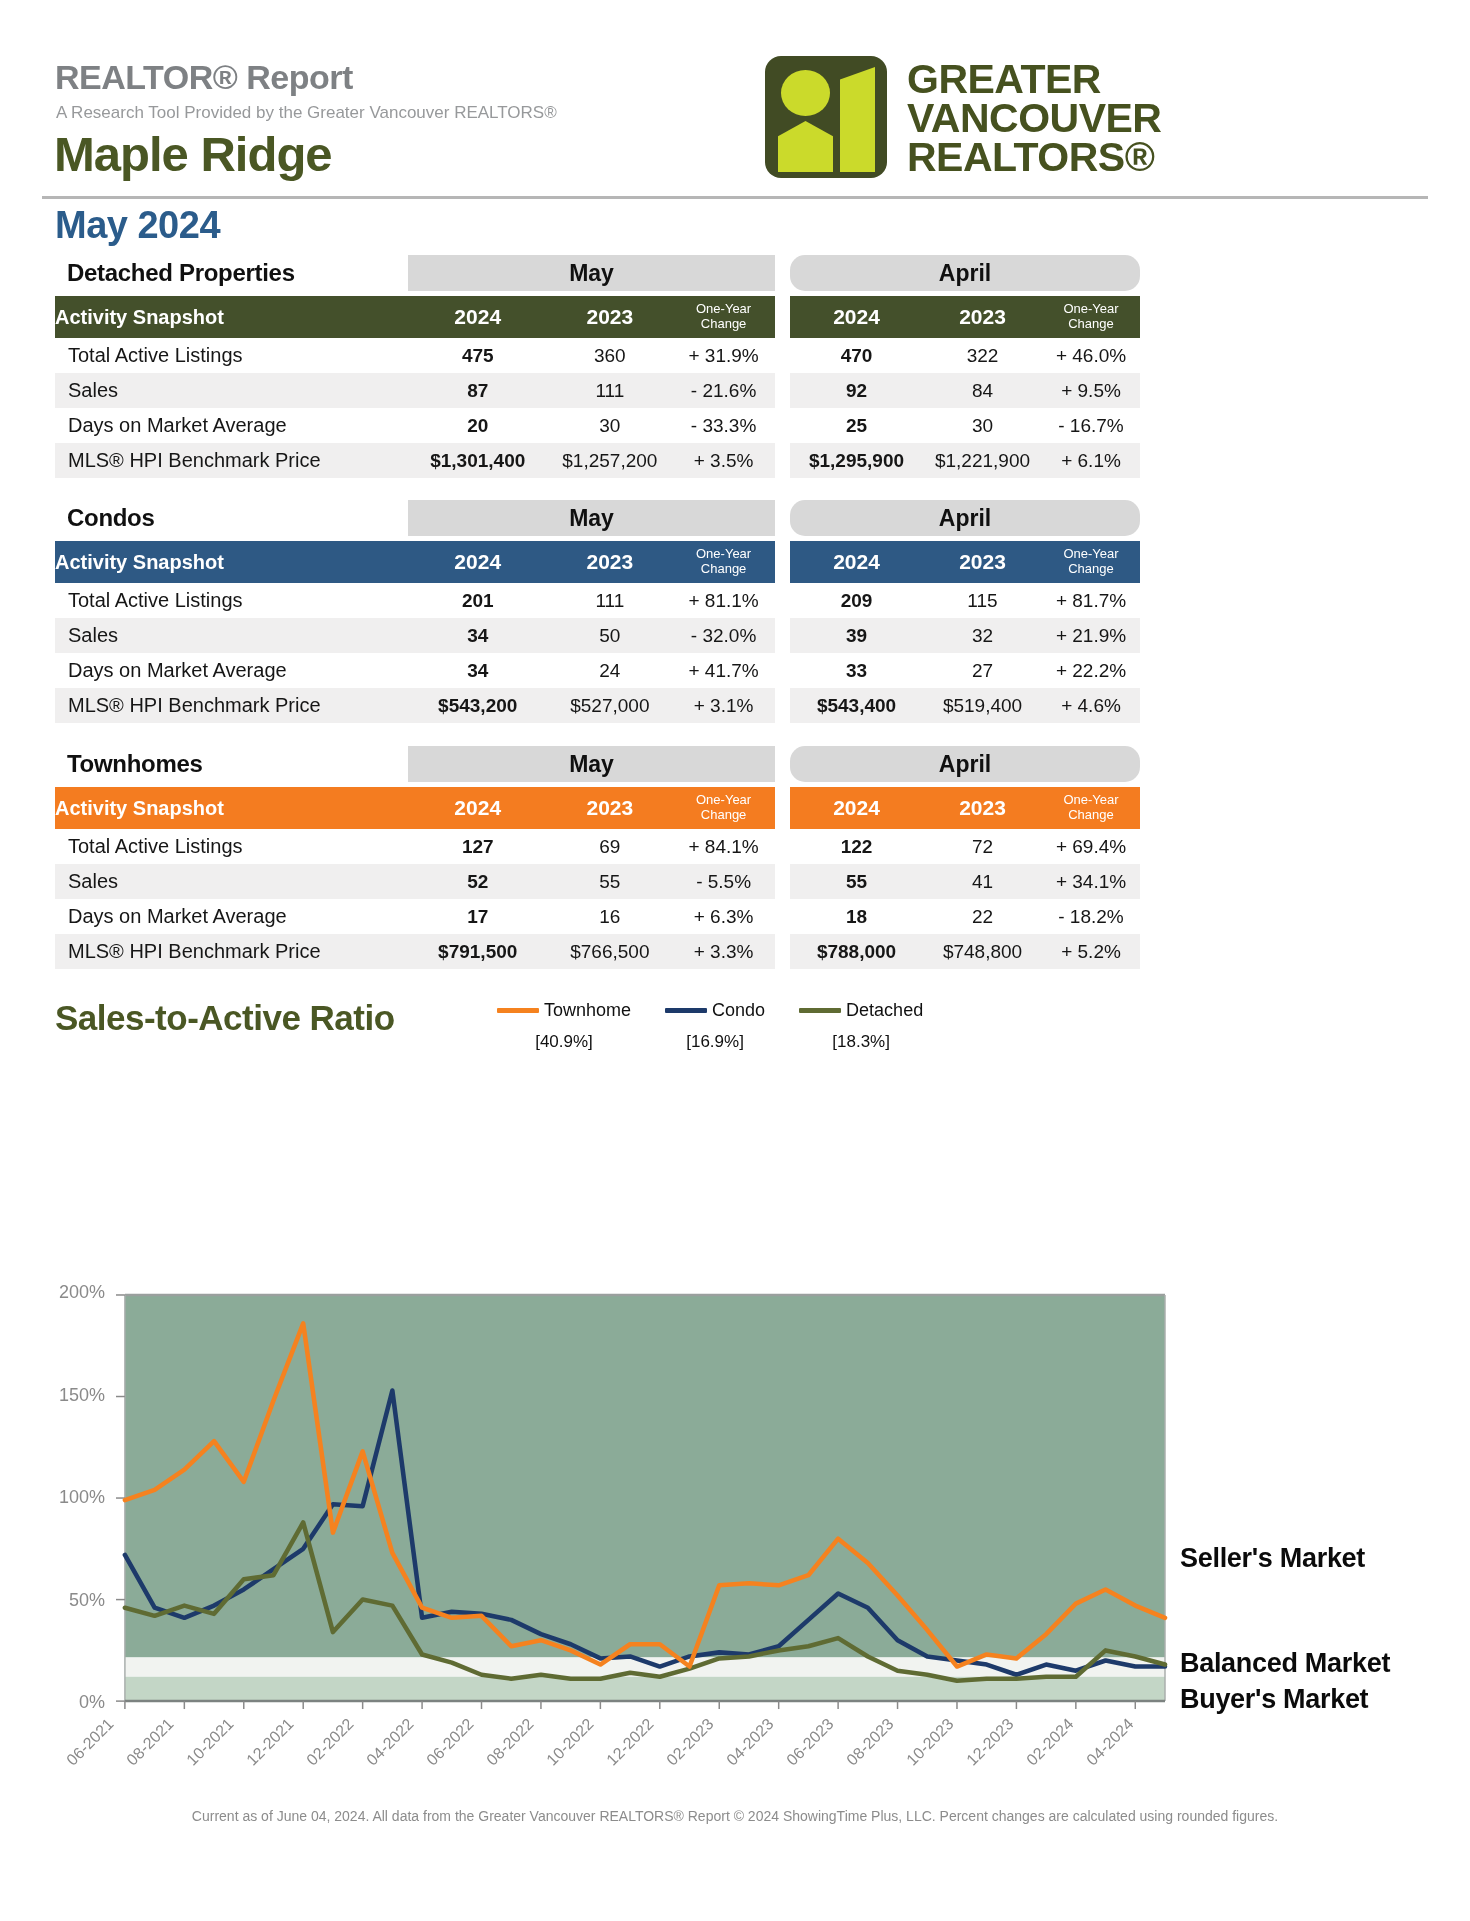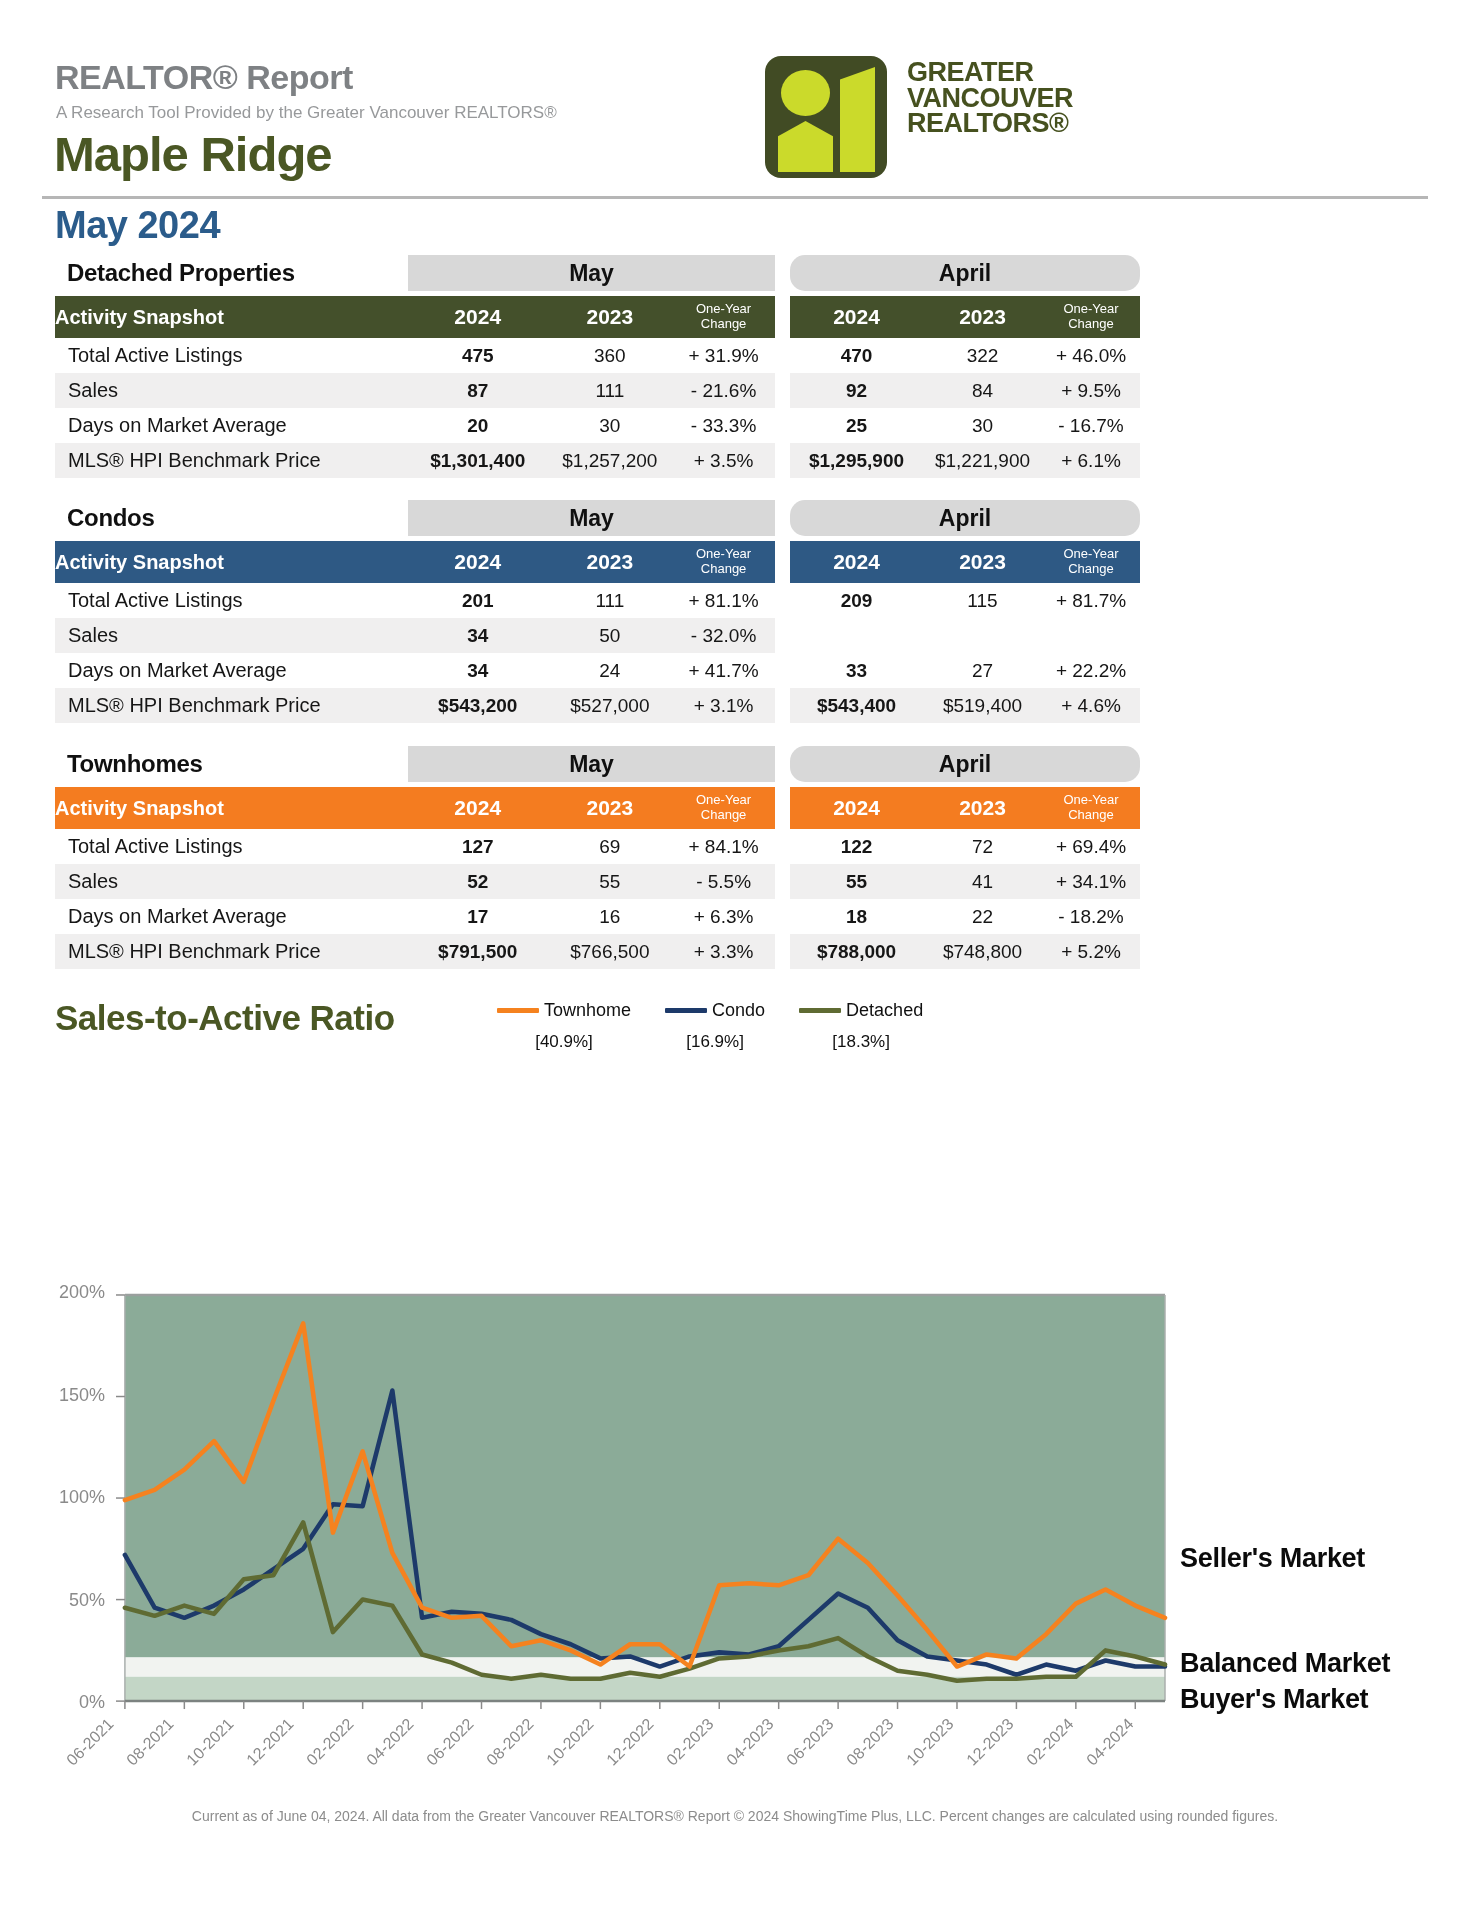--- a/index.html
+++ b/index.html
@@ -13,21 +13,21 @@
   .divider { position:absolute; left:42px; top:196px; width:1386px; height:3px; background:#b6b6b6; }
   .period-title { position:absolute; left:55px; top:204px; font-size:38px; font-weight:bold; color:#2b5c8b; letter-spacing:-0.5px; }
 
   .logo { position:absolute; left:765px; top:56px; display:flex; gap:20px; align-items:flex-start; }
   .logo-icon { width:122px; height:122px; background:#414b24; border-radius:16px; position:relative; flex:0 0 auto; }
   .logo-circle { position:absolute; left:16px; top:14px; width:49px; height:46px; background:#cbda2b; border-radius:50%; }
   .logo-house  { position:absolute; left:13px; top:65px; width:55px; height:51px; background:#cbda2b;
                  clip-path:polygon(50% 0, 100% 30%, 100% 100%, 0 100%, 0 30%); }
   .logo-door   { position:absolute; left:75px; top:11px; width:35px; height:105px; background:#cbda2b;
                  clip-path:polygon(0 12%, 100% 0, 100% 100%, 0 100%); }
-  .logo-text { font-size:27px; font-weight:800; color:#46511f; line-height:0.95; letter-spacing:-0.5px; padding-top:4px; }
+  .logo-text { font-size:41px; font-weight:800; color:#46511f; line-height:0.95; letter-spacing:-0.5px; padding-top:4px; }
 
   
   .tsec { position:absolute; left:55px; width:1085px; }
   .sec-0 { top:253px; } .sec-1 { top:498px; } .sec-2 { top:744px; }
   .trow { display:flex; }
   .title-row { height:40px; align-items:center; }
   .t-title { width:353px; box-sizing:border-box; padding-left:12px; font-size:24px; font-weight:bold; color:#101010; letter-spacing:-0.3px; }
   .pband { background:#d8d8d8; height:36px; display:flex; align-items:center; justify-content:center;
            font-size:23px; font-weight:bold; color:#101010; }
   .pband.may { width:367px; } .pband.apr { width:350px;border-radius:15px; }
@@ -204,20 +204,25 @@
         </div>
       </div>
       <div class="trow drow alt">
         <div class="rlabel rowbg">Sales</div>
         <div class="grp gmay rowbg">
           <div class="cell c1 v2024">34</div>
           <div class="cell c2">50</div>
           <div class="cell c3">- 32.0%</div>
         </div>
         <div class="gapcell"></div>
+        <div class="grp gapr rowbg">
+          <div class="cell c1 v2024">39</div>
+          <div class="cell c2">32</div>
+          <div class="cell c3">+ 21.9%</div>
+        </div>
       </div>
       <div class="trow drow">
         <div class="rlabel rowbg">Days on Market Average</div>
         <div class="grp gmay rowbg">
           <div class="cell c1 v2024">34</div>
           <div class="cell c2">24</div>
           <div class="cell c3">+ 41.7%</div>
         </div>
         <div class="gapcell"></div>
         <div class="grp gapr rowbg">

